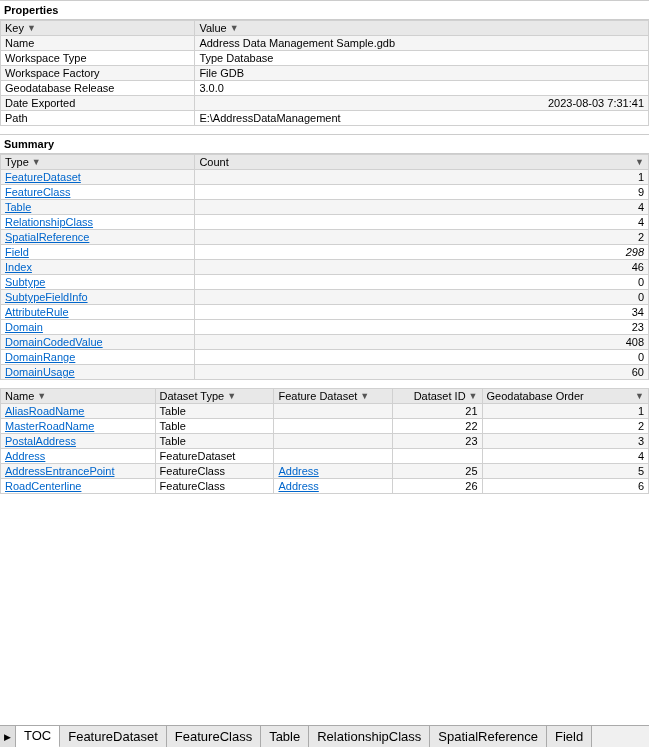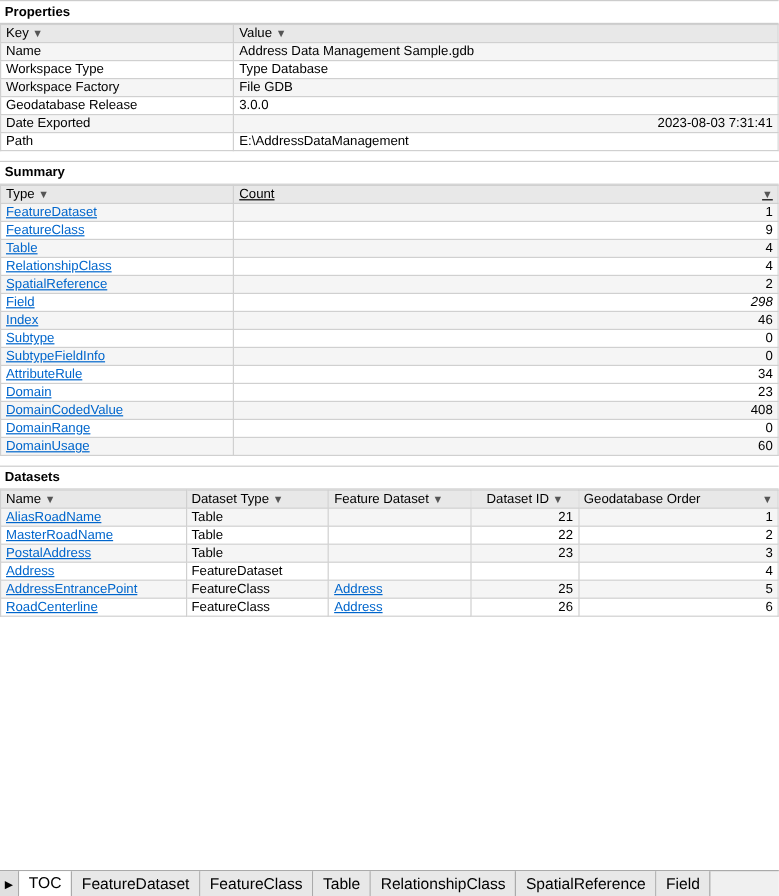--- a/index.html
+++ b/index.html
@@ -181,21 +181,21 @@
 
   <table>
     <thead>
       <tr>
         <th style="width:180px;">
           <div class="header-cell-inner">
             <span>Type</span>
             <span class="dropdown-arrow">▼</span>
           </div>
         </th>
-        <th style="width:420px; text-align:center;text-decoration:underline;">
+        <th style="width:420px; text-align:center;">
           <div class="header-cell-inner" style="justify-content:space-between;">
             <span>Count</span>
             <span class="dropdown-arrow">▼</span>
           </div>
         </th>
       </tr>
     </thead>
     <tbody id="summary-tbody">
     <tr class="row-even">
           <td><span class="link">FeatureDataset</span></td>
@@ -257,21 +257,20 @@
   </table>
 
   <table>
       <tbody>
         <tr style="height:8px;">
           <td style="border:none;"></td>
         </tr>
       </tbody>
     </table>
 
-  <div class="section-header">Datasets</div>
 
   <table>
     <thead>
       <tr>
         <th style="width:130px;">
           <div class="header-cell-inner">
             <span>Name</span>
             <span class="dropdown-arrow">▼</span>
           </div>
         </th>
@@ -281,21 +280,21 @@
             <span class="dropdown-arrow">▼</span>
           </div>
         </th>
         <th style="width:100px;">
           <div class="header-cell-inner">
             <span>Feature Dataset</span>
             <span class="dropdown-arrow">▼</span>
           </div>
         </th>
         <th style="width:75px; text-align:right;">
-          <div class="header-cell-inner" style="justify-content:center;">
+          <div class="header-cell-inner" style="justify-content:flex-end;">
             <span>Dataset ID</span>
             <span class="dropdown-arrow">▼</span>
           </div>
         </th>
         <th style="width:140px; text-align:right;">
           <div class="header-cell-inner" style="justify-content:space-between;">
             <span>Geodatabase Order</span>
             <span class="dropdown-arrow">▼</span>
           </div>
         </th>

